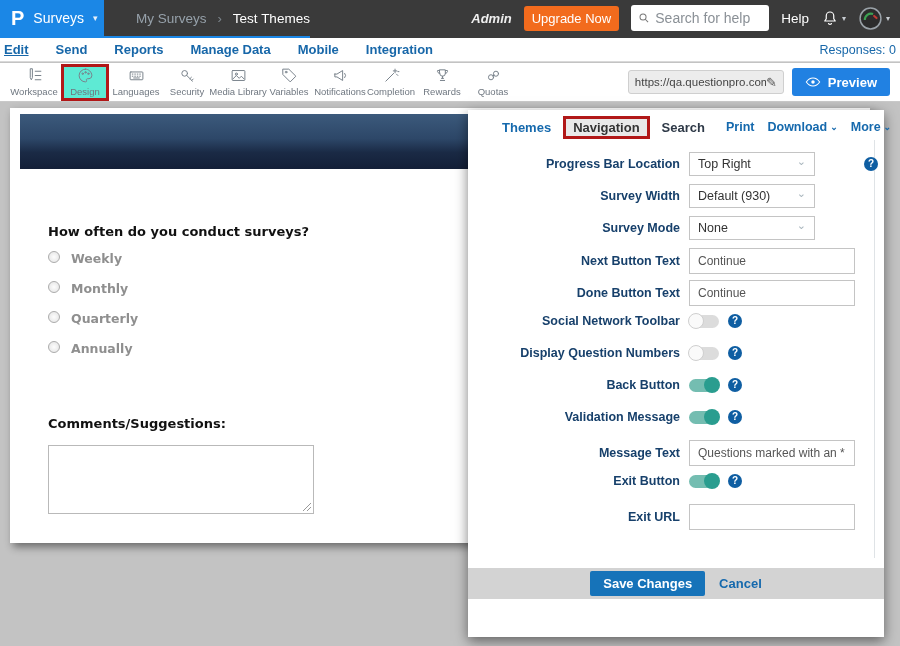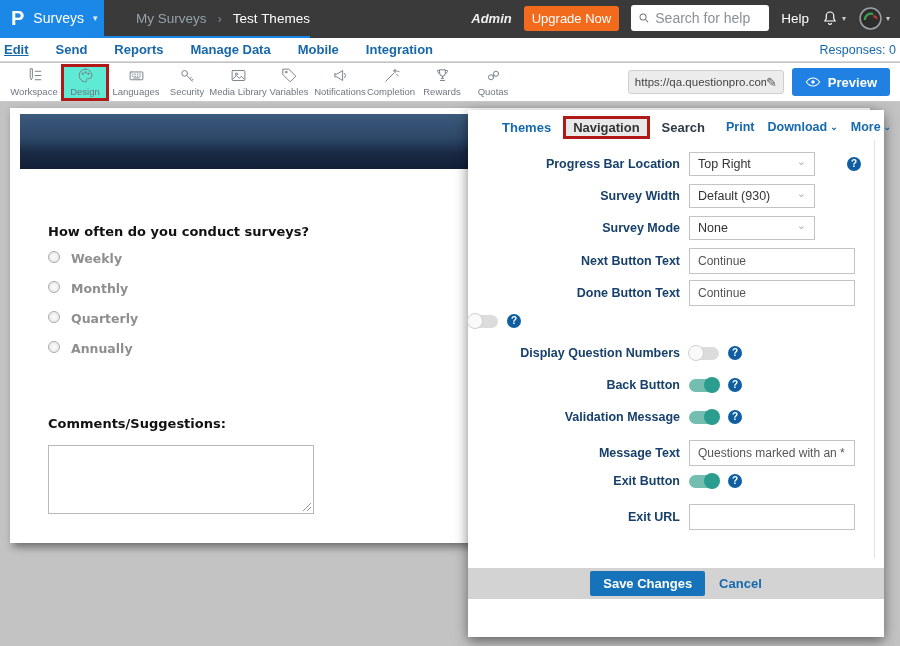--- a/index.html
+++ b/index.html
@@ -83,21 +83,21 @@
   .ptab { font-size:13px; font-weight:bold; padding:3px 8px; cursor:pointer; }
   .ptab.link { color:#1569ad; }
   .ptab.current { color:#333; background:#e9e9e9; border:3px solid #b11818; padding:1px 7px; margin:0 4px; }
   .ptab.dark { color:#2e3947; }
   .pactions { margin-left:auto; display:flex; align-items:center; }
   .pact { color:#1569ad; font-weight:bold; font-size:12.5px; margin-left:13px; cursor:pointer;
     display:flex; align-items:center; gap:3px; }
   .pact .chev-sm { font-size:9px; color:#1569ad; }
   .panel-close { margin-left:14px; color:#52565c; font-size:15px; font-weight:bold; cursor:pointer; }
   .scroll-line { position:absolute; top:30px; right:9px; width:1px; height:418px; background:#dfe3e6; }
-  .panel-body { position:absolute; top:34px; left:0; right:21px; padding-top:8px; }
+  .panel-body { position:absolute; top:34px; left:0; right:4px; padding-top:8px; }
   .frow { display:flex; align-items:center; margin-bottom:8px; position:relative; min-height:24px; }
   .frow.irow { margin-bottom:6px; min-height:26px; }
   .frow.trow { min-height:18px; margin-bottom:14px; }
   .flabel { width:212px; text-align:right; font-weight:bold; color:#17406b; font-size:12.5px;
     margin-right:9px; line-height:1.15; }
   .select { width:126px; height:24px; border:1px solid #c4c4c4; background:#fff; display:flex;
     align-items:center; justify-content:space-between; padding:0 8px; cursor:pointer; }
   .select .sval { font-size:12.5px; color:#333; }
   .select .chev { font-size:11px; color:#a7b4bc; margin-top:-5px; }
   .tinput { width:166px; height:26px; border:1px solid #c4c4c4; padding:0 8px; font-size:12px;
@@ -338,20 +338,21 @@
     </div>
     <div class="frow irow">
       <span class="flabel">Next Button Text</span>
       <input class="tinput" type="text" value="Continue" style="">
     </div>
     <div class="frow irow">
       <span class="flabel">Done Button Text</span>
       <input class="tinput" type="text" value="Continue" style="">
     </div>
     <div class="frow trow">
+      <span class="flabel">Social Network Toolbar</span>
       <div class="toggle off">
           <div class="knob"></div>
         </div>
       <span class="help">?</span>
     </div>
     <div class="frow trow">
       <span class="flabel">Display Question Numbers</span>
       <div class="toggle off">
           <div class="knob"></div>
         </div>

